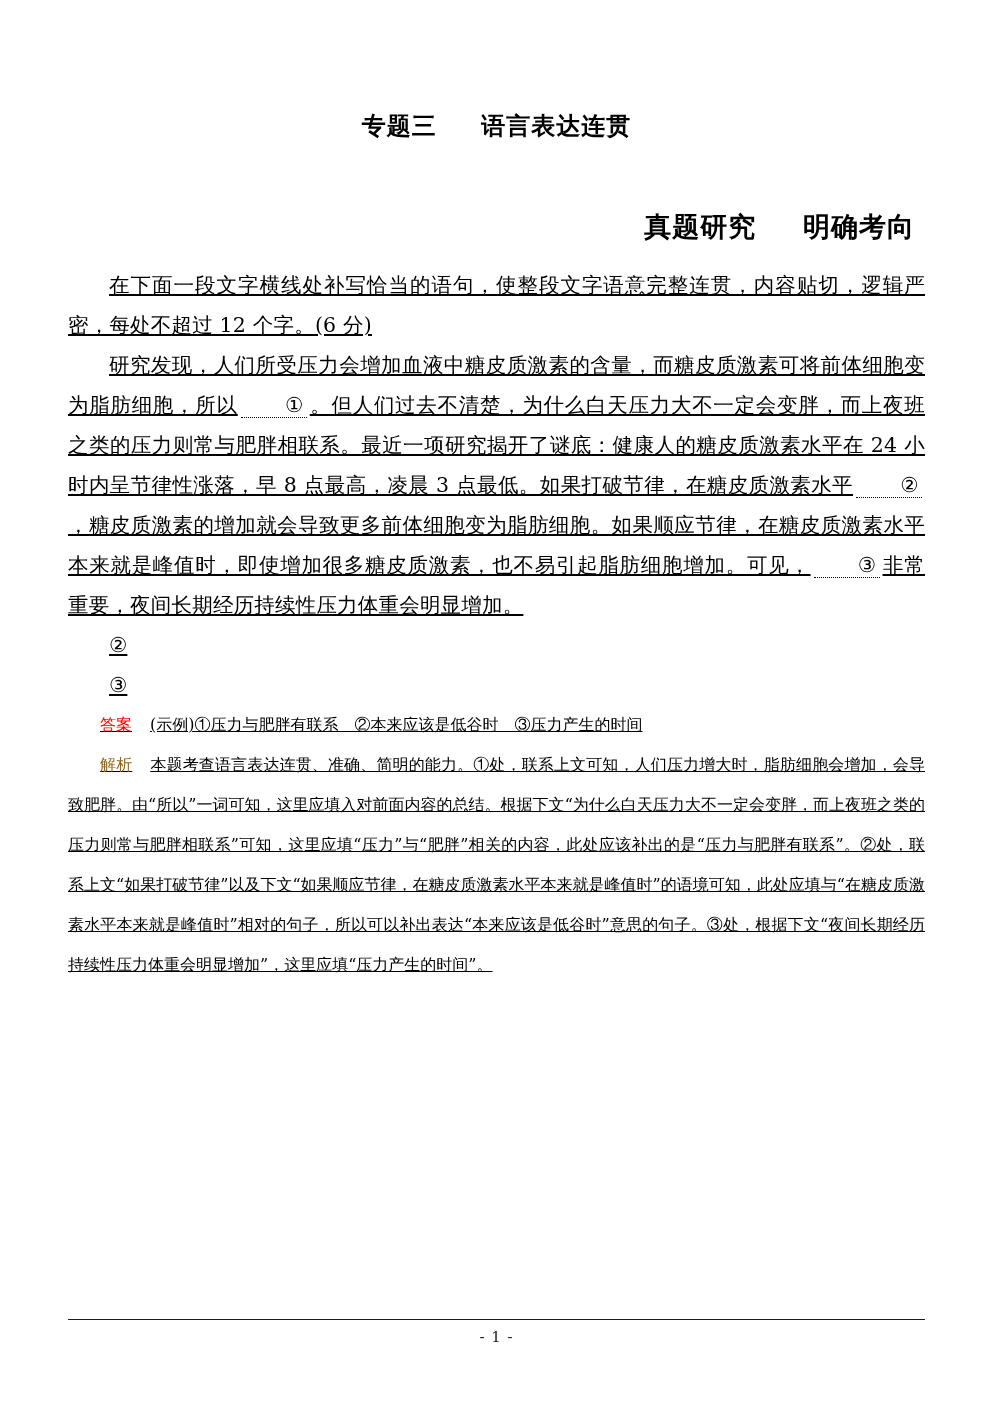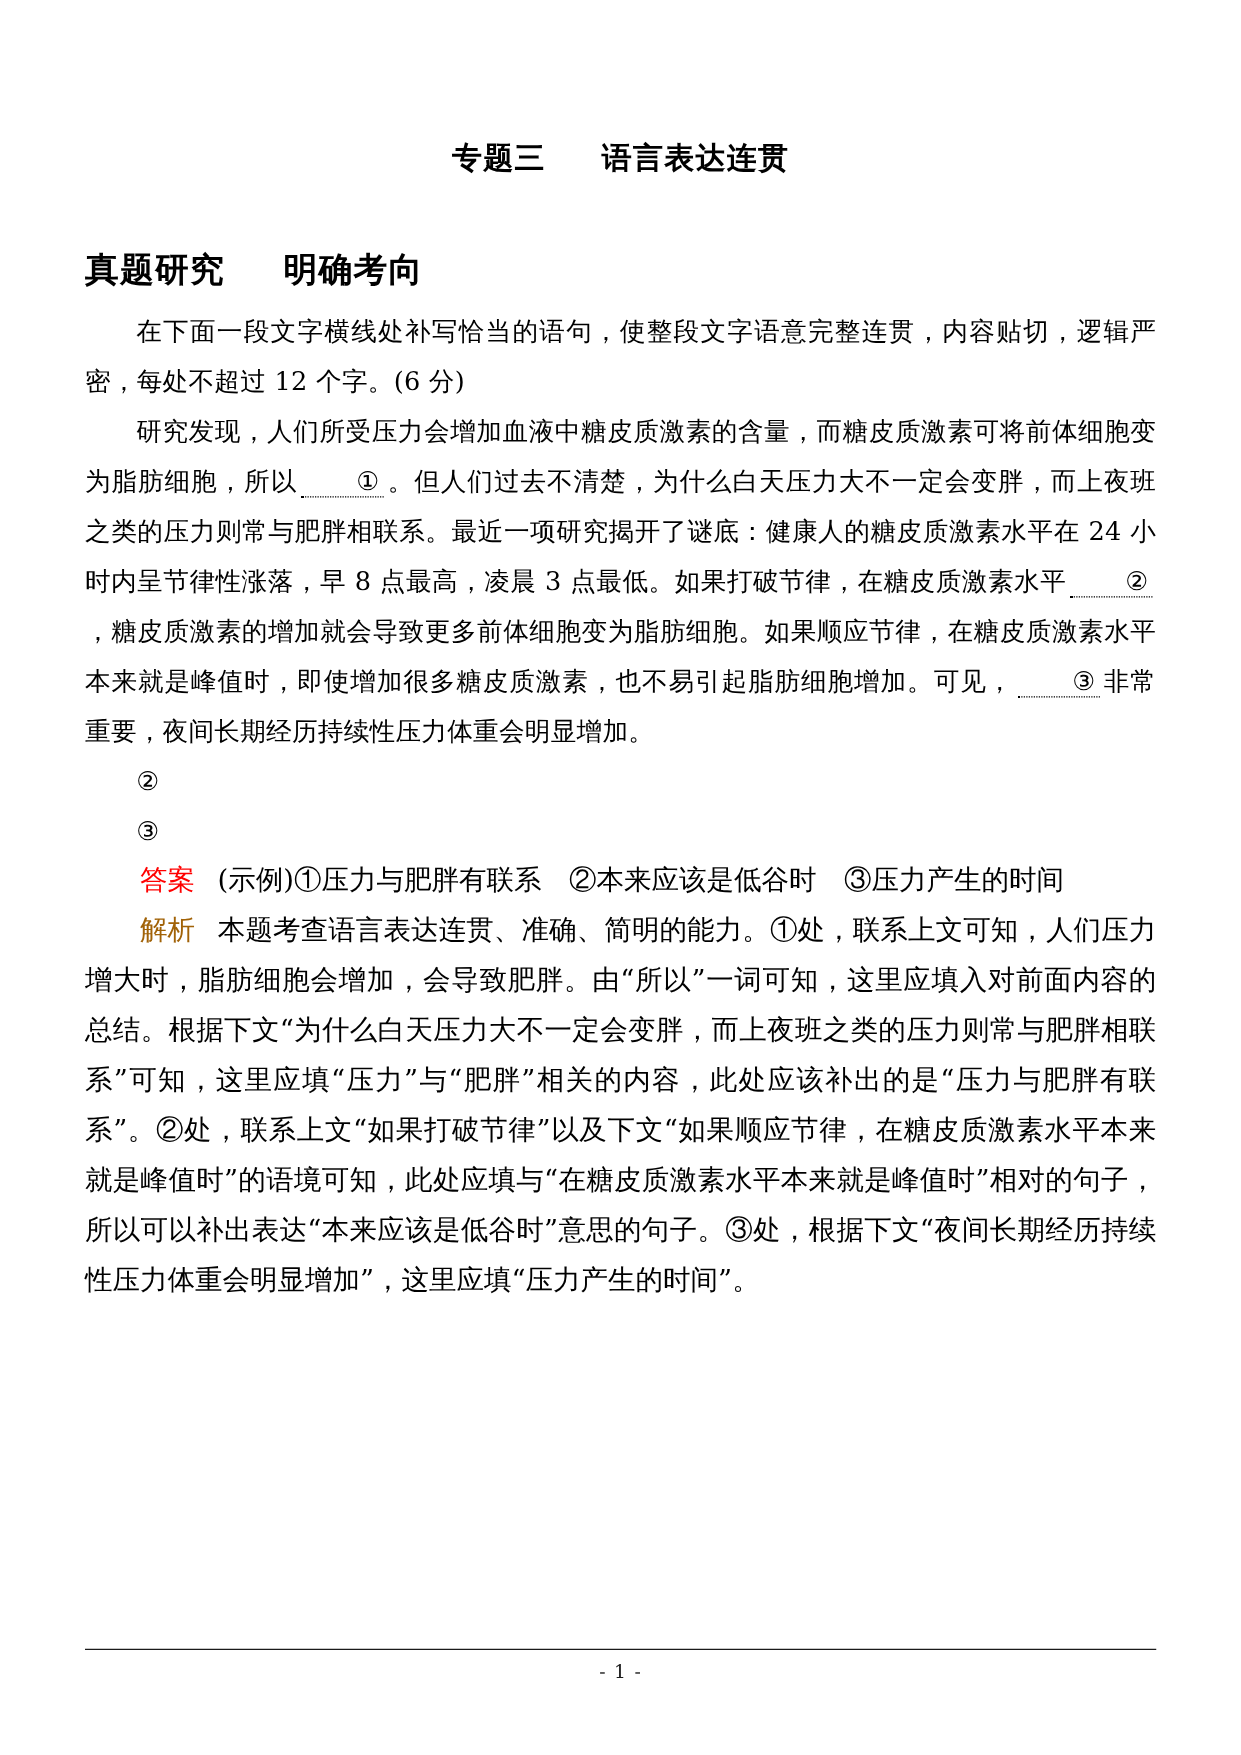--- a/index.html
+++ b/index.html
@@ -32,23 +32,23 @@
     text-align: center;
     font-size: 24px;
     font-weight: bold;
     letter-spacing: 1px;
     line-height: 1.2;
     font-family: "DejaVu Serif", "Liberation Serif", serif;
   }
   .unit-title .gap { display: inline-block; width: 26px; }
 
   .section-title {
-    margin: 0;
+    margin: 10px;
     padding-top: 60px;
-    text-align: left;
+    text-align: right;
     font-size: 27px;
     font-weight: bold;
     letter-spacing: 1px;
     line-height: 1.2;
   }
   .section-title .gap { display: inline-block; width: 26px; }
 
   
   .source-row {
     margin: 0;
@@ -85,20 +85,21 @@
     top: 6px;
     width: 0; height: 0;
     border-top: 6px solid transparent;
     border-bottom: 6px solid transparent;
     border-right: 6px solid #6b6b6b;
   }
 
   
   .body-block {
     padding-top: 12px;
+    text-decoration: underline;
   }
   p.para {
     margin: 0;
     font-size: 20.5px;
     line-height: 40px;
     text-align: justify;
     text-justify: inter-ideograph;
     letter-spacing: 0.2px;
   }
   p.indent { text-indent: 2em; }
@@ -118,21 +119,21 @@
   .ans-line {
     margin: 0;
     font-size: 20.5px;
     line-height: 40px;
     text-indent: 2em;
   }
 
   
   .tagged {
     margin: 0;
-    font-size: 22px;
+    font-size: 16px;
     line-height: 40px;
     text-align: justify;
     text-justify: inter-ideograph;
     text-indent: 2em;
   }
   .tag-answer {
     color: #ff0000;
     font-weight: normal;
   }
   .tag-analysis {

